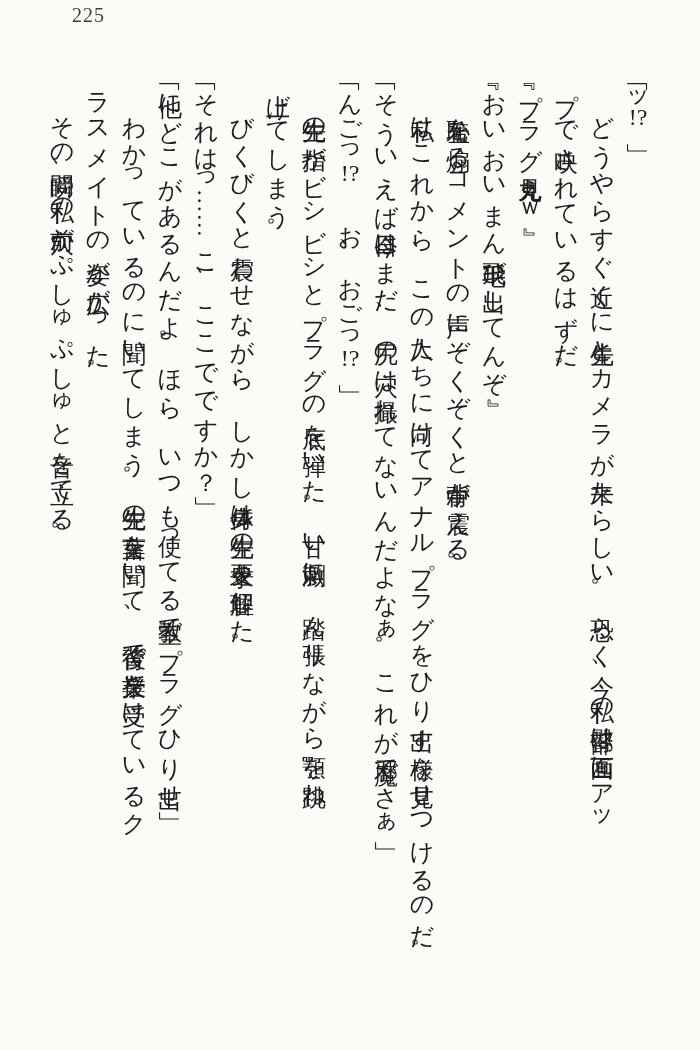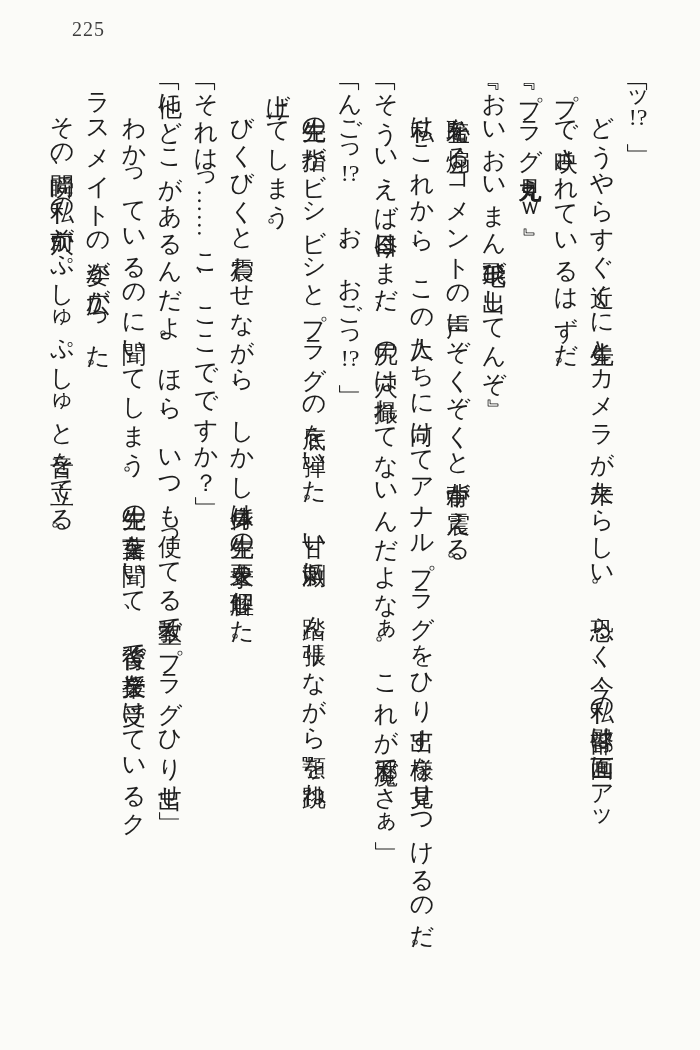--- a/index.html
+++ b/index.html
@@ -14,21 +14,21 @@
     background: #fbfbf8;
     font-family: "Liberation Serif", "DejaVu Serif", serif;
   }
   .page {
     position: absolute;
     inset: 0;
     background: #fbfbf8;
   }
   .page-number {
     position: absolute;
-    top: 18px;
+    top: 4px;
     left: 72px;
     font-size: 20px;
     letter-spacing: 1px;
     color: #3d3d3d;
     writing-mode: horizontal-tb;
     text-align: right;
   }
   .text-block {
     position: absolute;
     top: 76px;

